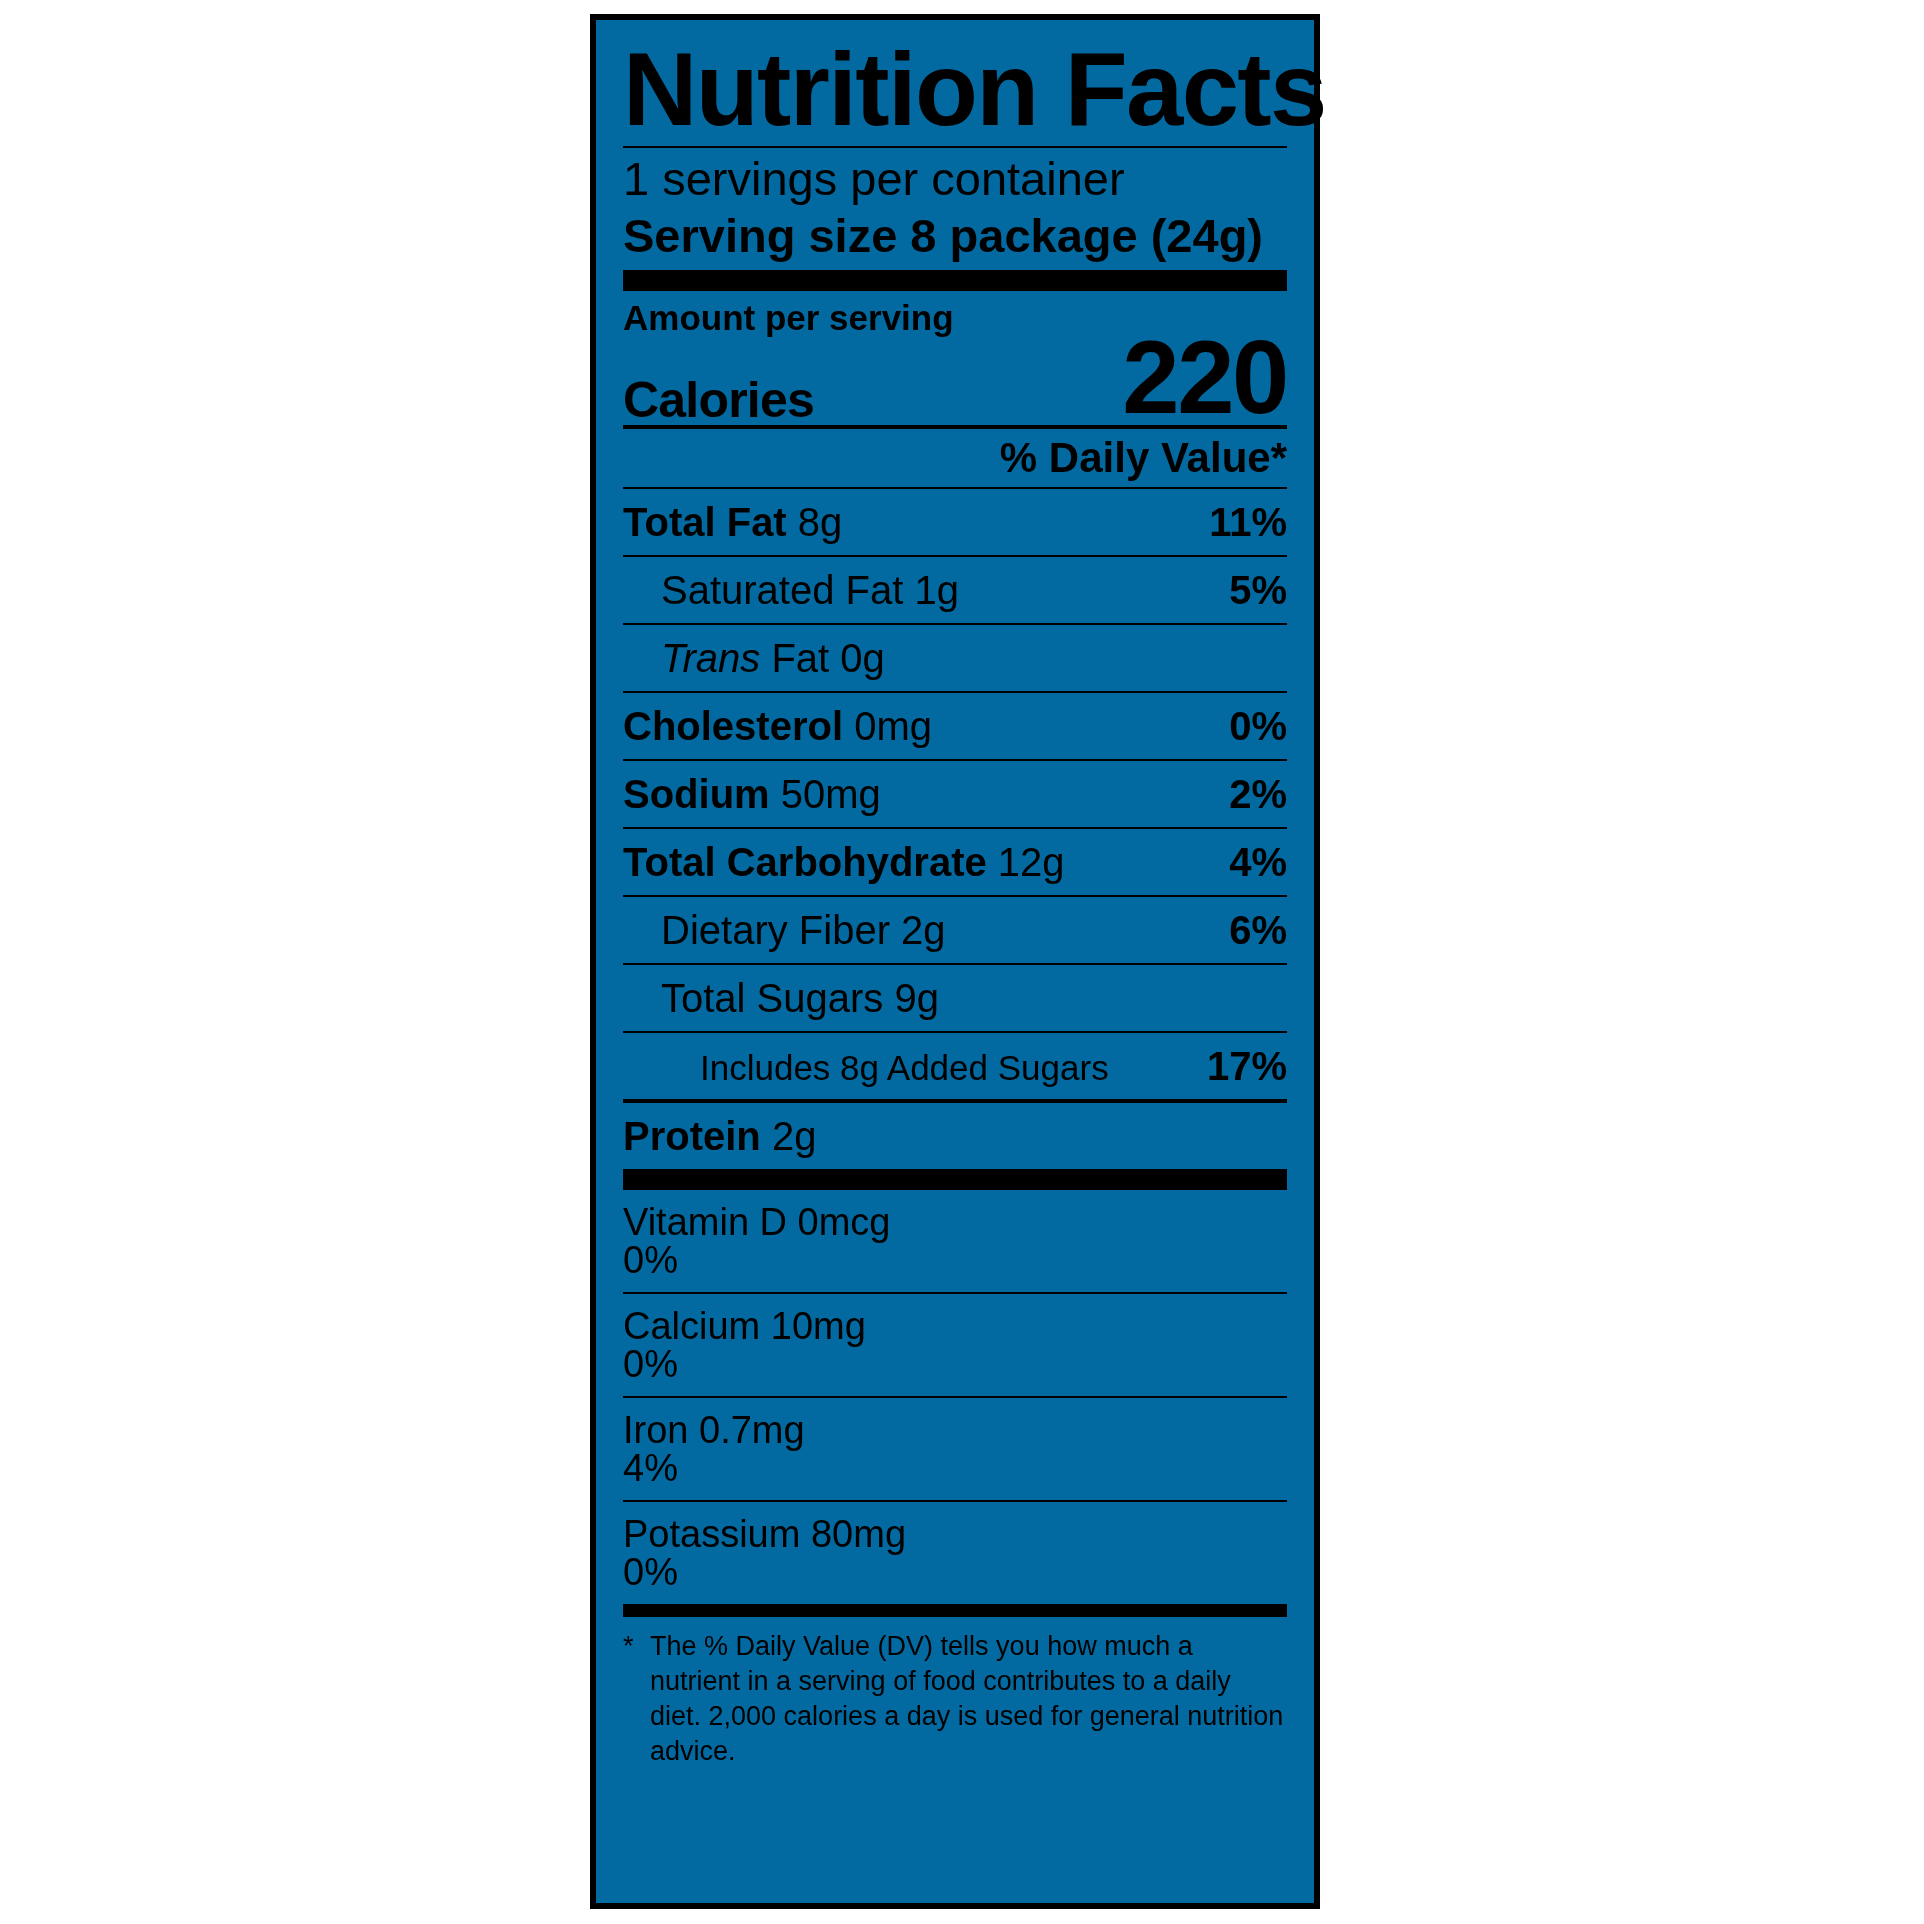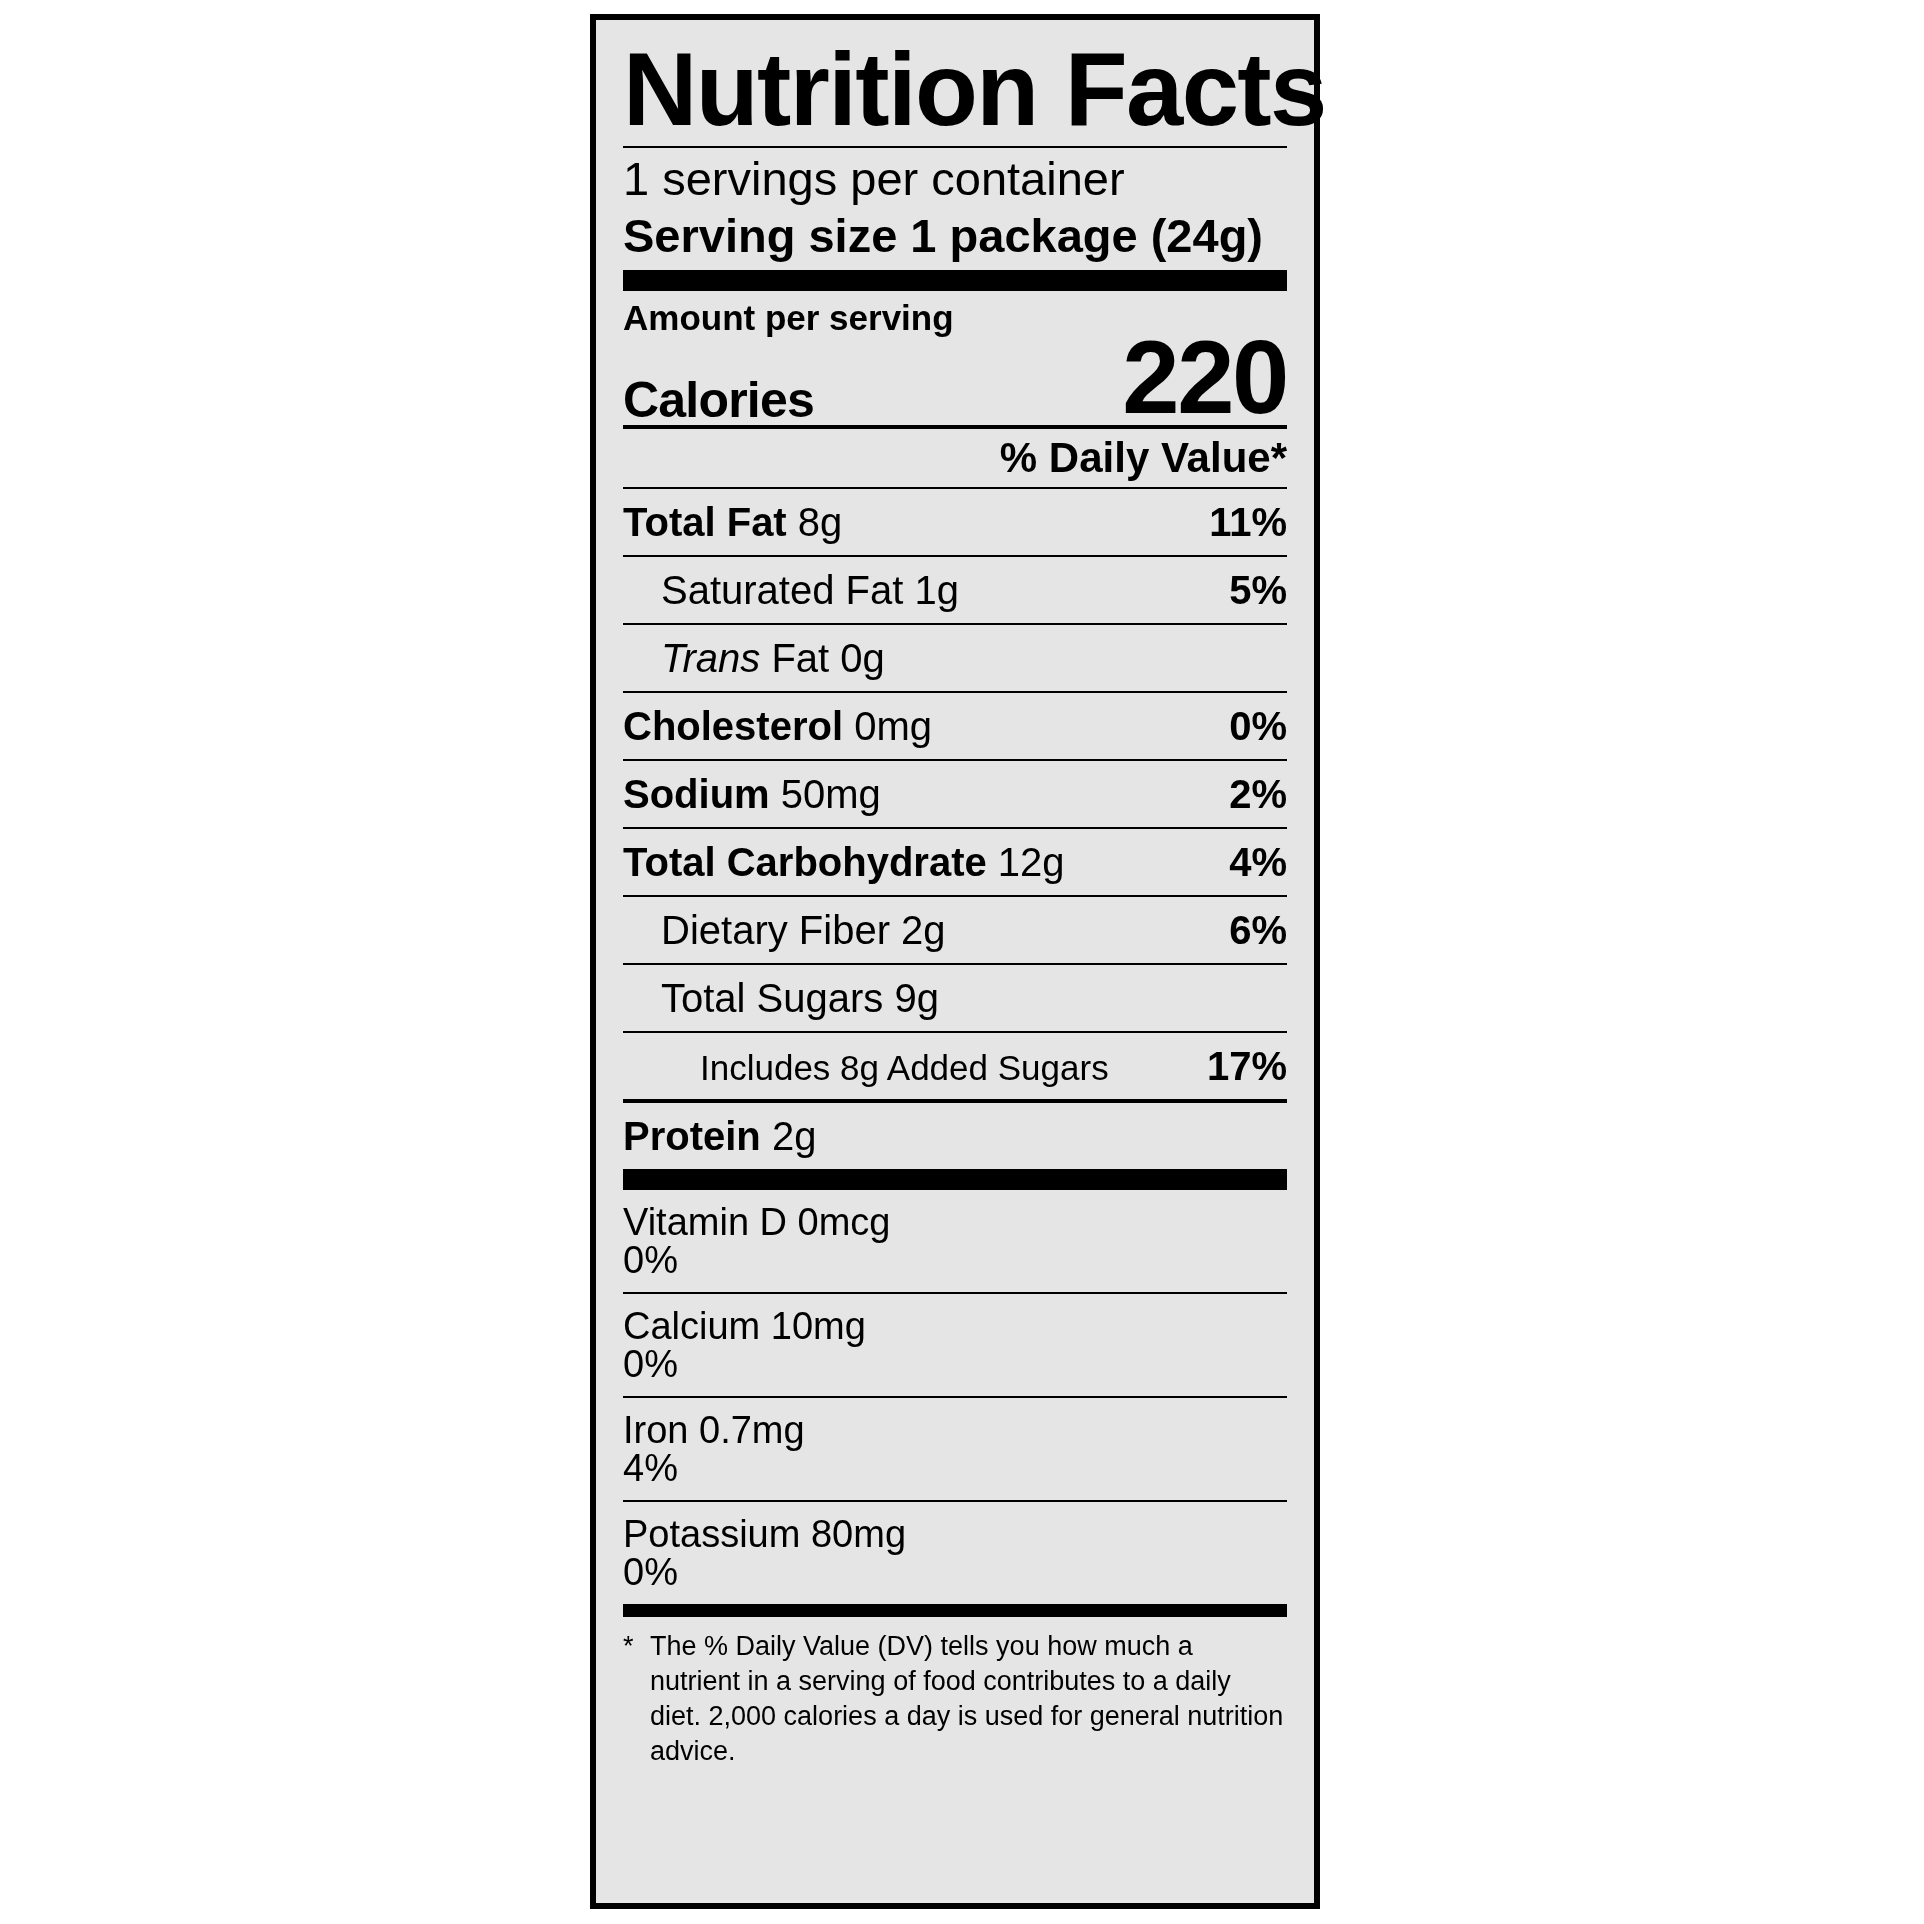--- a/index.html
+++ b/index.html
@@ -22,21 +22,21 @@
   }
   
   .label {
     position: absolute;
     left: 590px;
     top: 14.4px;
     width: 730px;
     height: 1895px;
     box-sizing: border-box;
     border: 6.4px solid #000000;
-    background: #e5e5e5;
+    background: #0369a1;
     padding: 0 27px;
   }
   .inner {
     width: 100%;
     height: 100%;
     box-sizing: border-box;
   }
 
   
   .title {
@@ -156,21 +156,21 @@
 <body>
 
 <div class="page">
   <div class="label">
     <div class="inner">
 
       <div class="title">Nutrition Facts</div>
       <div class="rule-thin"></div>
 
       <div class="servings">1 servings per container</div>
-      <div class="serving-size">Serving size 1 package (24g)</div>
+      <div class="serving-size">Serving size 8 package (24g)</div>
 
       <div class="rule-thick"></div>
 
       <div class="amount-per">Amount per serving</div>
 
       <div class="cal-row">
         <div class="cal-label">Calories</div>
         <div class="cal-value">220</div>
       </div>
 

